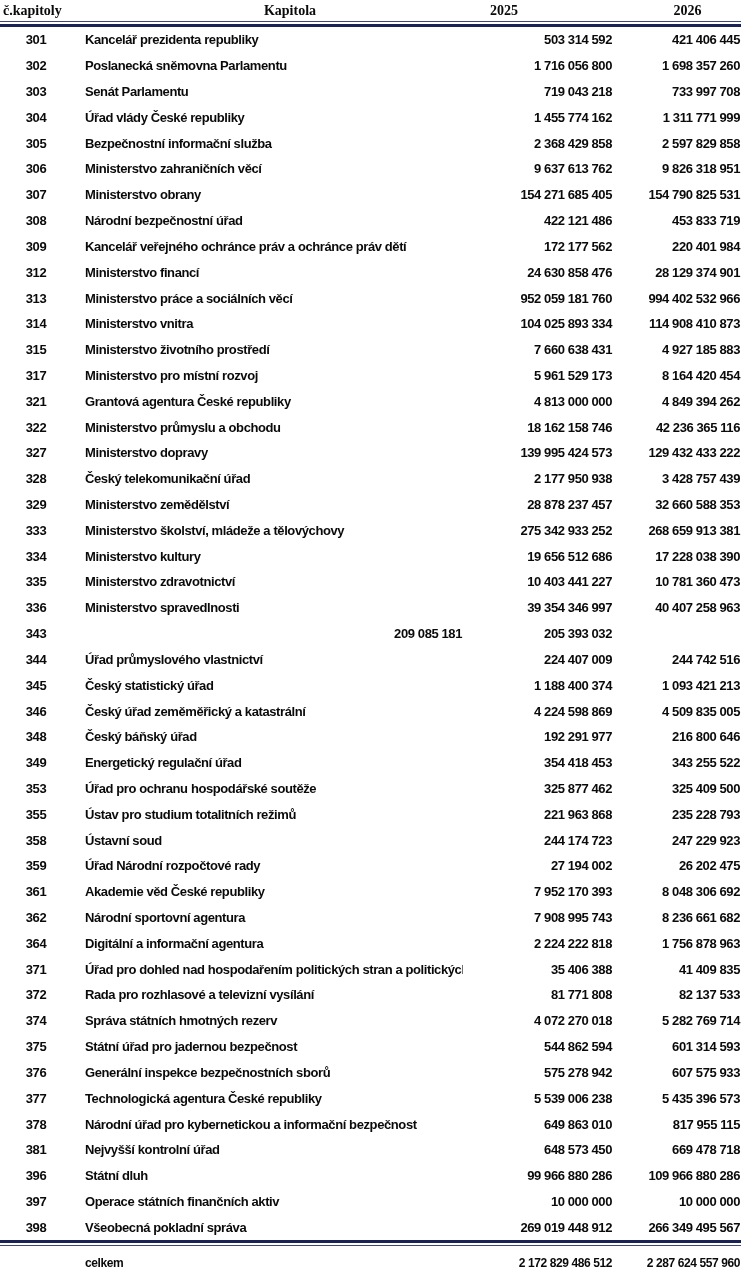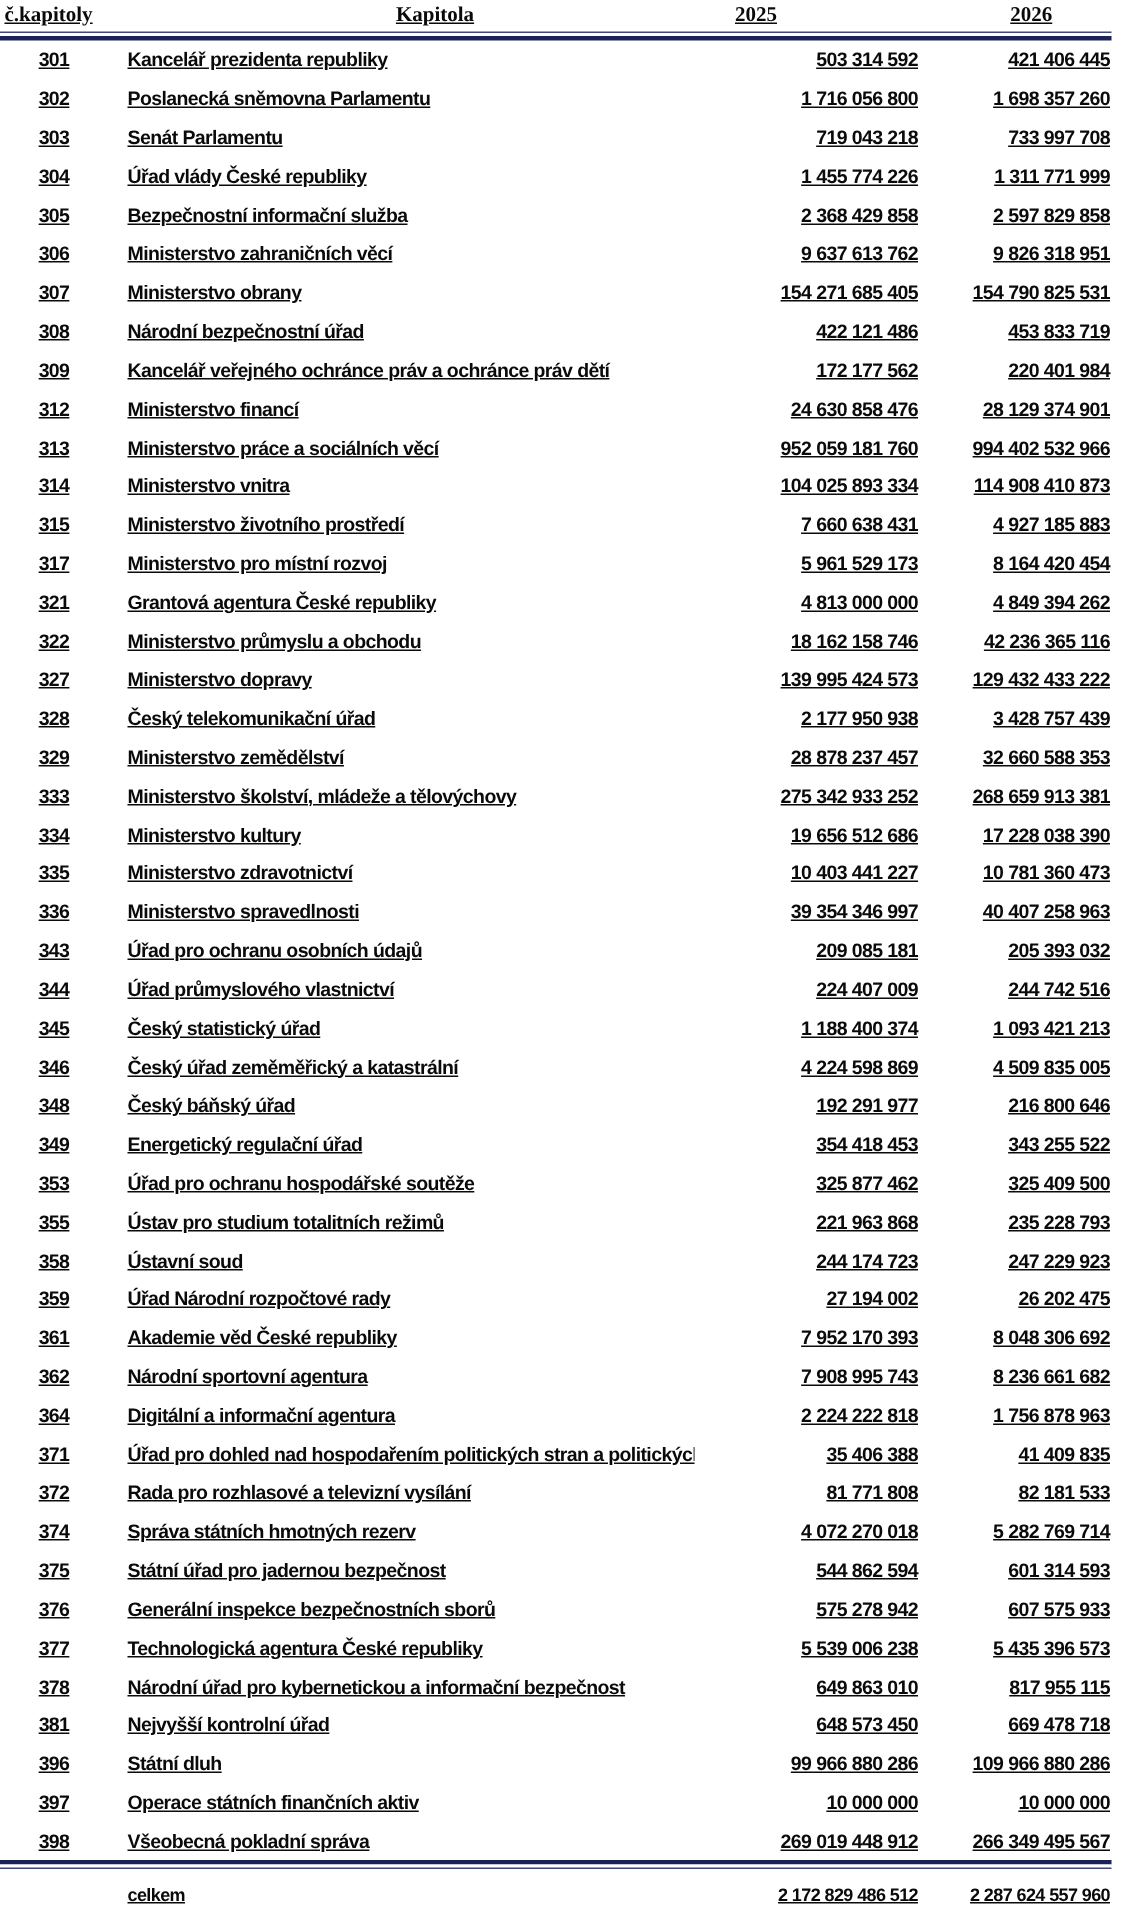--- a/index.html
+++ b/index.html
@@ -9,21 +9,21 @@
     --bg:#ffffff;
   }
   *{margin:0;padding:0;box-sizing:border-box;}
   html,body{width:750px;background:var(--bg);}
   body{
     height:1278px;
     font-family:"Liberation Sans","DejaVu Sans",sans-serif;
     color:var(--text);
     overflow:hidden;
   }
-  .table{width:741px;text-decoration:underline;}
+  .table{width:741px;}
   .grid-row{
     display:grid;
     grid-template-columns:72px 391px 150px 128px;
     align-items:center;
     white-space:nowrap;
   }
   
   .thead{height:21px;font-family:"Liberation Serif","DejaVu Serif",serif;font-weight:bold;font-size:14px;}
   .thead .c1{text-align:left;padding-left:3px;}
   .thead .c2{text-align:center;transform:translateX(16px);}
@@ -76,21 +76,21 @@
   </div>
       <div class="grid-row">
     <div class="c1">303</div>
     <div class="c2">Senát Parlamentu</div>
     <div class="c3">719 043 218</div>
     <div class="c4">733 997 708</div>
   </div>
       <div class="grid-row">
     <div class="c1">304</div>
     <div class="c2">Úřad vlády České republiky</div>
-    <div class="c3">1 455 774 226</div>
+    <div class="c3">1 455 774 162</div>
     <div class="c4">1 311 771 999</div>
   </div>
       <div class="grid-row">
     <div class="c1">305</div>
     <div class="c2">Bezpečnostní informační služba</div>
     <div class="c3">2 368 429 858</div>
     <div class="c4">2 597 829 858</div>
   </div>
       <div class="grid-row">
     <div class="c1">306</div>
@@ -195,21 +195,20 @@
     <div class="c4">10 781 360 473</div>
   </div>
       <div class="grid-row">
     <div class="c1">336</div>
     <div class="c2">Ministerstvo spravedlnosti</div>
     <div class="c3">39 354 346 997</div>
     <div class="c4">40 407 258 963</div>
   </div>
       <div class="grid-row">
     <div class="c1">343</div>
-    <div class="c2">Úřad pro ochranu osobních údajů</div>
     <div class="c3">209 085 181</div>
     <div class="c4">205 393 032</div>
   </div>
       <div class="grid-row">
     <div class="c1">344</div>
     <div class="c2">Úřad průmyslového vlastnictví</div>
     <div class="c3">224 407 009</div>
     <div class="c4">244 742 516</div>
   </div>
       <div class="grid-row">
@@ -281,21 +280,21 @@
       <div class="grid-row">
     <div class="c1">371</div>
     <div class="c2">Úřad pro dohled nad hospodařením politických stran a politických hnutí</div>
     <div class="c3">35 406 388</div>
     <div class="c4">41 409 835</div>
   </div>
       <div class="grid-row">
     <div class="c1">372</div>
     <div class="c2">Rada pro rozhlasové a televizní vysílání</div>
     <div class="c3">81 771 808</div>
-    <div class="c4">82 181 533</div>
+    <div class="c4">82 137 533</div>
   </div>
       <div class="grid-row">
     <div class="c1">374</div>
     <div class="c2">Správa státních hmotných rezerv</div>
     <div class="c3">4 072 270 018</div>
     <div class="c4">5 282 769 714</div>
   </div>
       <div class="grid-row">
     <div class="c1">375</div>
     <div class="c2">Státní úřad pro jadernou bezpečnost</div>

